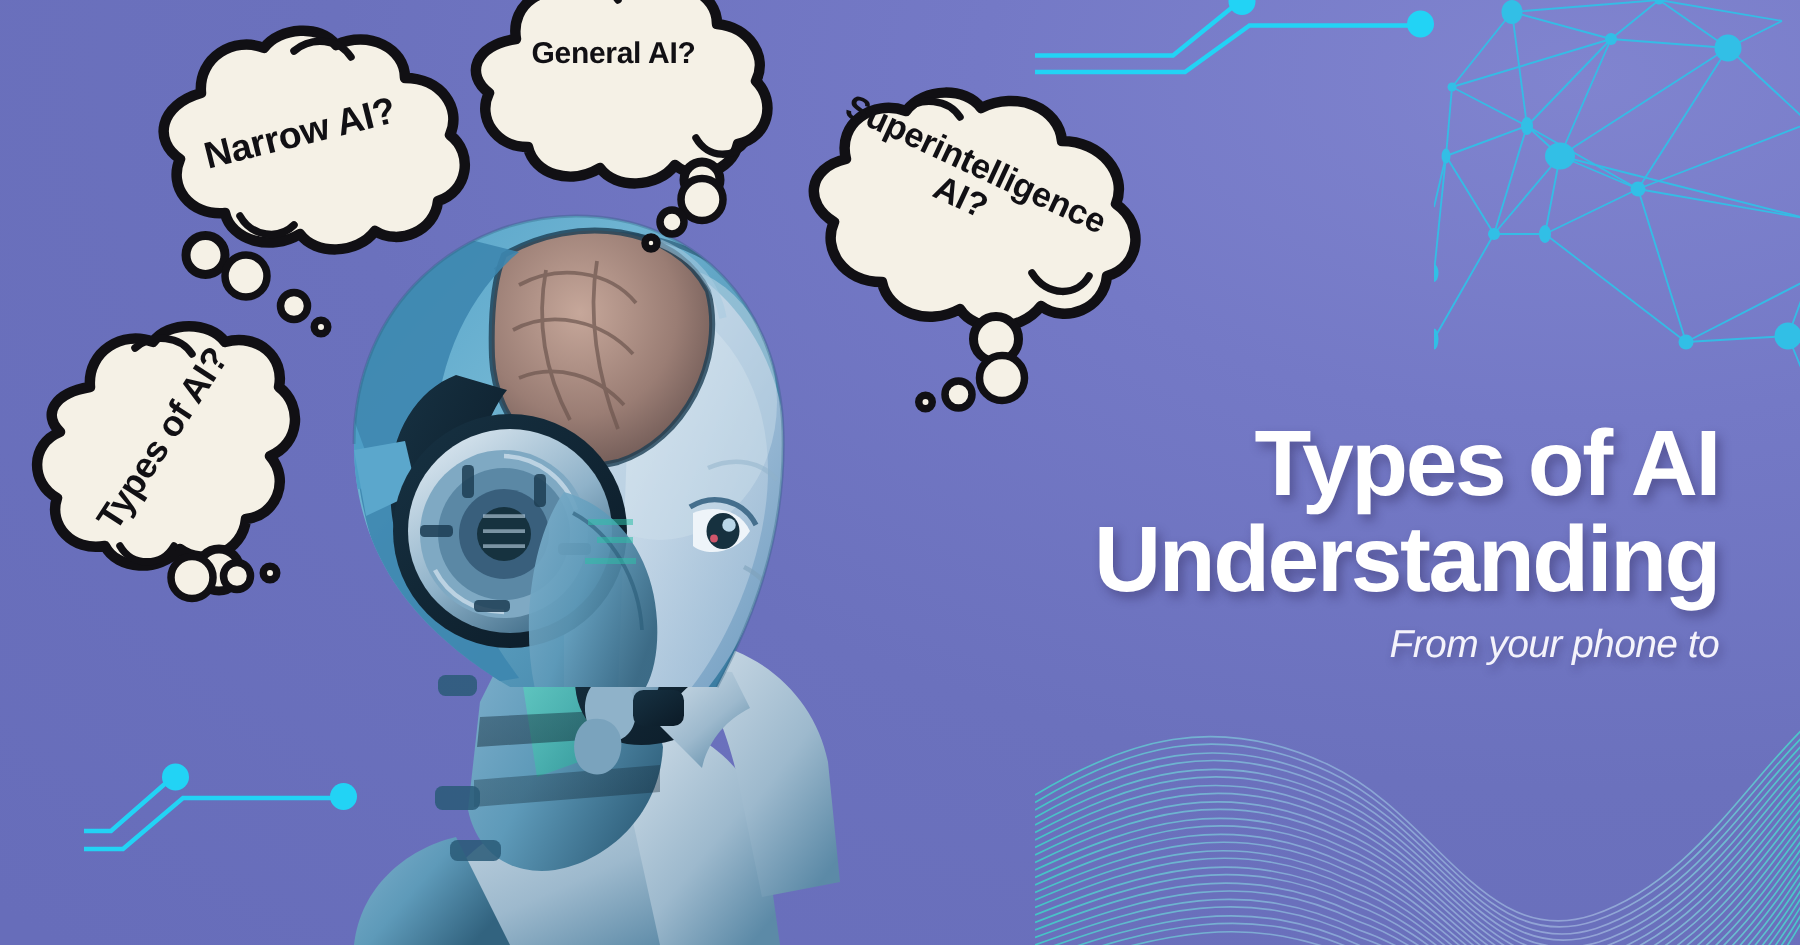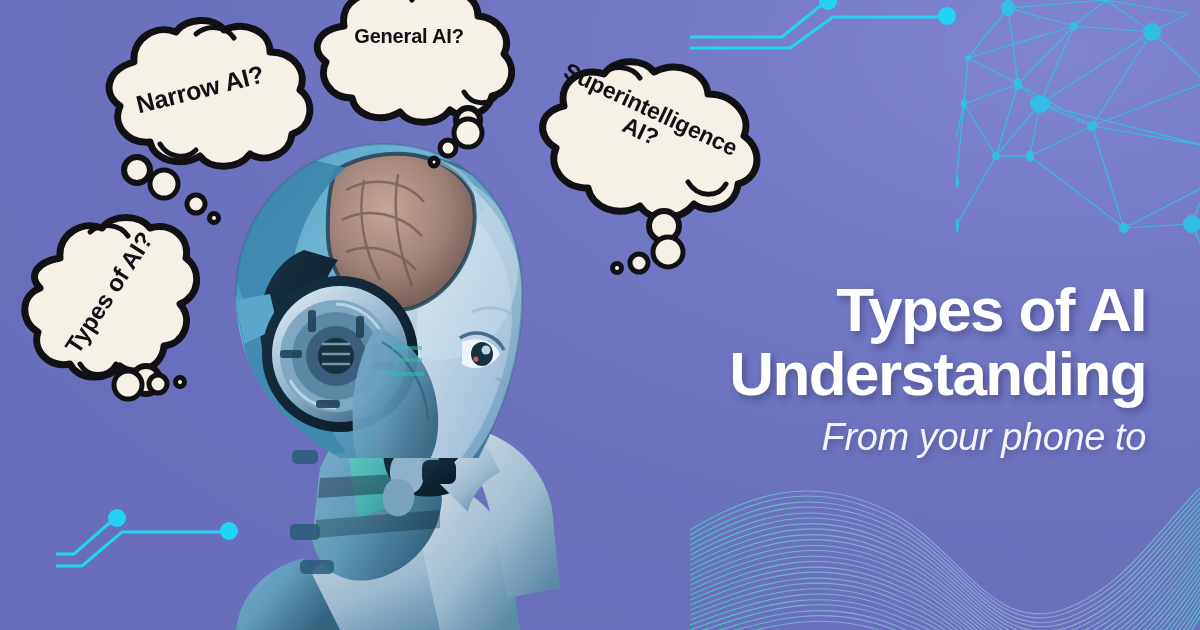--- a/index.html
+++ b/index.html
@@ -43,21 +43,21 @@
   .b-types .bub-text{left:10px;top:62px;width:170px;font-size:24px;transform:rotate(-57deg);}
   
   .copy{position:absolute;right:54px;top:276px;width:470px;text-align:right;}
   .h-line{
     color:#ffffff;font-weight:bold;font-size:62px;line-height:1.03;
     letter-spacing:-1.6px;
     text-shadow:3px 4px 7px rgba(40,32,80,.40);
   }
   .h-line.second{margin-top:2px;}
   .sub-line{
-    color:#f4f3fb;font-style:italic;font-size:38px;line-height:1.22;
+    color:#f4f3fb;font-style:italic;font-size:26px;line-height:1.22;
     font-weight:normal;letter-spacing:-.4px;margin-top:8px;
     text-shadow:2px 3px 6px rgba(40,32,80,.34);
   }
   .sub-line.second{margin-top:0;}
 </style>
 </head>
 <body>
 
 <div id="stage">
 

